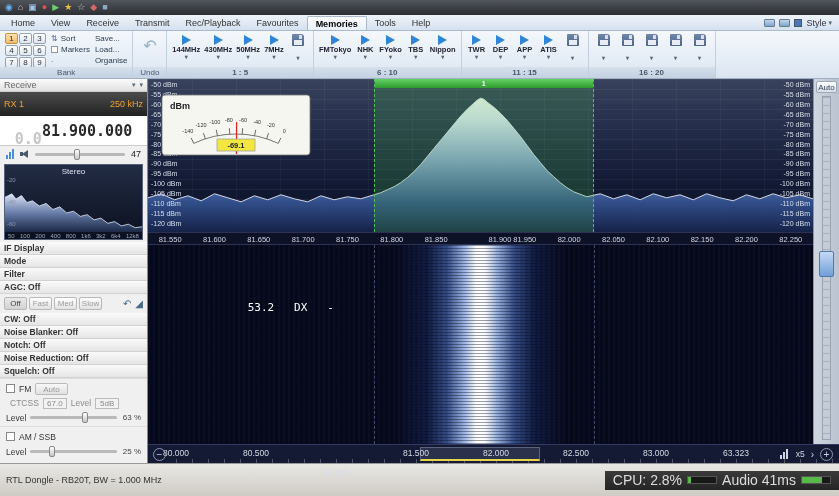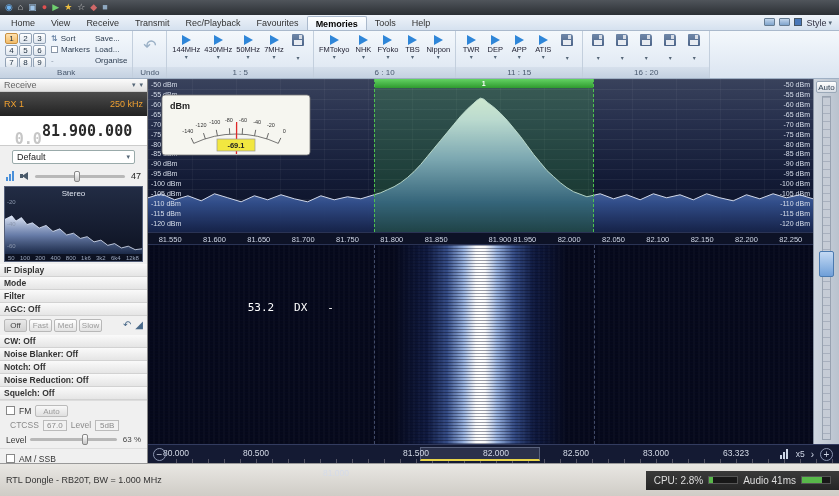--- a/index.html
+++ b/index.html
@@ -10,42 +10,42 @@
   
   .titlebar{height:15px;background:linear-gradient(#50555b,#2b2f34);display:flex;align-items:center;padding:0 5px;flex:0 0 auto;}
   .tb-icons{display:flex;gap:5px;align-items:center;}
   .tb-icon{font-size:9px;line-height:1;}
 
   
   .tabbar{height:16px;background:linear-gradient(#eef3f9,#d5e1ef);display:flex;align-items:flex-end;padding:0 3px;border-bottom:1px solid #aab9cc;flex:0 0 auto;}
   .tabs{display:flex;}
   .tab{padding:2px 8px 1px;font-size:9px;color:#333;white-space:nowrap;}
   .tab.active{background:linear-gradient(#feffff,#e9f1fb);border:1px solid #aab9cc;border-bottom:none;border-radius:2px 2px 0 0;color:#000;font-weight:bold;}
-  .tab-right{display:flex;gap:4px;margin-left:auto;padding:0 4px 2px;font-size:9px;color:#334;}
+  .tab-right{display:flex;align-items:center;gap:4px;margin-left:auto;padding:0 4px 2px;font-size:9px;color:#334;}
   .disp-icon{width:11px;height:8px;border:1px solid #667c92;background:linear-gradient(#c2d6ec,#7fa4cc);border-radius:1px;display:inline-block;}
   .style-swatch{width:8px;height:8px;border:1px solid #456;background:#4a78b8;display:inline-block;}
   .style-label{display:flex;gap:2px;align-items:center;}
   .caret{font-size:7px;color:#567;}
 
   
   .ribbon{height:48px;background:linear-gradient(#f4f8fc,#dbe5f1);display:flex;border-bottom:1px solid #9fb0c4;flex:0 0 auto;}
   .group{position:relative;border-right:1px solid #c3cfdd;flex:0 0 auto;}
   .group-label{position:absolute;bottom:0;left:0;right:0;height:11px;background:linear-gradient(#d6e0ec,#c4d1e1);font-size:8px;color:#49596e;text-align:center;line-height:11px;white-space:nowrap;}
   .bank-body{display:flex;gap:5px;padding:2px 5px 13px;}
   .bank-grid{display:grid;grid-template-columns:repeat(3,13px);grid-auto-rows:11px;gap:1px;}
   .bank-num{border:1px solid #93a3b6;background:linear-gradient(#ffffff,#dfe6ee);font-size:8px;text-align:center;line-height:10px;border-radius:2px;color:#234;}
   .bank-num.active{background:linear-gradient(#ffe2b0,#f2bc68);border-color:#c89040;}
   .bank-col{display:flex;flex-direction:column;gap:2px;padding-top:1px;}
   .bank-link{font-size:8px;color:#2c3c50;display:flex;gap:3px;align-items:center;height:9px;white-space:nowrap;}
   .bank-link.dim{color:#8a97a6;}
   .glyph{font-size:8px;color:#4a6a92;}
   .mini-check{width:7px;height:7px;border:1px solid #8a97a8;background:#fff;display:inline-block;}
   .undo-group{width:34px;}
   .undo-btn{font-size:16px;color:#9ab0c6;text-align:center;margin:4px 2px 0;line-height:22px;}
-  .mem-groups{display:flex;}
+  .mem-groups{display:flex;font-weight:bold;}
   .mem-row{display:flex;padding:2px 3px 12px;}
   .mem-btn{min-width:24px;padding:0 2px;display:flex;flex-direction:column;align-items:center;}
   .play-tri{width:0;height:0;border-left:9px solid #2f86d8;border-top:5px solid transparent;border-bottom:5px solid transparent;margin-top:2px;}
   .floppy{position:relative;width:12px;height:12px;background:linear-gradient(#6f87a8,#4c6488);border-radius:1px 3px 1px 1px;margin-top:1px;display:inline-block;}
   .floppy::before{content:"";position:absolute;left:2px;bottom:1px;width:8px;height:5px;background:#e8ecf2;}
   .floppy::after{content:"";position:absolute;right:2px;top:1px;width:3px;height:4px;background:#d8dde6;}
   .mem-label{font-size:7.5px;color:#223;height:9px;line-height:9px;white-space:nowrap;}
   .mem-dd{font-size:6px;color:#567;line-height:6px;}
 
   
@@ -72,21 +72,21 @@
   .speaker::after{content:"";position:absolute;left:2px;top:1px;border-top:4px solid transparent;border-bottom:4px solid transparent;border-right:6px solid #4a5a6a;}
   .slider{flex:1;height:3px;background:#b8b8b8;border-radius:2px;position:relative;}
   .slider .thumb{position:absolute;top:-4px;left:40%;width:6px;height:11px;background:linear-gradient(#fff,#c6c6c6);border:1px solid #888;border-radius:2px;}
   .vol-val{width:12px;text-align:right;}
   .audio-spectrum{height:76px;margin:2px 4px;background:linear-gradient(#222c44,#0b101f);border:1px solid #55607a;position:relative;flex:0 0 auto;}
   .audio-spectrum svg{position:absolute;left:0;right:0;bottom:7px;width:100%;height:52px;}
   .stereo{position:absolute;top:2px;left:50%;transform:translateX(-50%);color:#dde3ee;font-size:8px;}
   .audio-axis{position:absolute;bottom:0;left:3px;right:3px;display:flex;justify-content:space-between;font-size:6px;color:#9aa6bc;}
   .audio-db{position:absolute;left:2px;top:12px;bottom:12px;display:flex;flex-direction:column;justify-content:space-between;font-size:6px;color:#8b97ad;}
   .section-header{height:13px;line-height:12px;padding:0 4px;font-weight:bold;font-size:8.5px;color:#333;background:linear-gradient(#fafafa,#e5e5e5);border-bottom:1px solid #d2d2d2;flex:0 0 auto;}
-  .agc-row{display:flex;align-items:flex-start;padding:3px 4px;flex:0 0 auto;}
+  .agc-row{display:flex;align-items:center;padding:3px 4px;flex:0 0 auto;}
   .agc-buttons{display:flex;gap:2px;}
   .agc-btn{width:23px;height:13px;border:1px solid #b8b8b8;background:linear-gradient(#fff,#e2e2e2);color:#9a9a9a;font-size:8px;text-align:center;line-height:12px;border-radius:2px;}
   .agc-btn.active{color:#444;background:linear-gradient(#e9e9e9,#d2d2d2);}
   .agc-icons{margin-left:auto;display:flex;gap:4px;}
   .glyph2{font-size:10px;color:#4a6a8a;line-height:12px;}
   .fm-block,.amssb-block{padding:2px 6px 1px;border-top:1px solid #ddd;flex:0 0 auto;}
   .check-row{display:flex;align-items:center;gap:4px;height:15px;}
   .check-row.indent{padding-left:4px;height:14px;}
   .checkbox{width:9px;height:9px;border:1px solid #888;background:#fff;flex:0 0 auto;}
   .small-label{font-size:8.5px;color:#333;white-space:nowrap;}
@@ -137,21 +137,21 @@
   .br-ticks{position:absolute;inset:0;background-image:repeating-linear-gradient(90deg,#556 0 1px,transparent 1px 16px);background-size:100% 4px;background-position:28px 100%;background-repeat:no-repeat;}
   .br-tick{position:absolute;top:3px;transform:translateX(-50%);}
   .br-view{position:absolute;top:2px;bottom:2px;left:272px;width:120px;background:rgba(200,210,240,0.13);border:1px solid rgba(200,210,240,0.3);border-bottom:2px solid #e8d44a;z-index:1;}
   .br-right{display:flex;align-items:center;gap:6px;margin-right:6px;z-index:2;}
   .x5{color:#cfd6e6;}
   .chev{color:#cfd6e6;font-size:10px;}
 
   
   .statusbar{height:33px;display:flex;align-items:center;background:linear-gradient(#e9e7e3,#cfccc6);border-top:1px solid #999;font-size:9px;color:#333;flex:0 0 auto;}
   .status-left{padding-left:6px;}
-  .status-right{margin-left:auto;height:19px;display:flex;align-items:center;gap:5px;background:linear-gradient(#3a3a3a,#252525);padding:0 8px;font-size:10px;color:#ddd;}
+  .status-right{margin-left:auto;height:19px;display:flex;align-items:center;gap:5px;background:linear-gradient(#3a3a3a,#252525);padding:0 8px;font-size:14px;color:#ddd;}
   .chip{width:30px;height:8px;background:#181818;border:1px solid #555;display:inline-block;position:relative;}
   .chip i{position:absolute;left:0;top:0;bottom:0;background:#58b84a;}
 </style>
 </head>
 <body>
 
 <div class="app">
 
   <div class="titlebar">
     <div class="tb-icons" id="tb-icons">
@@ -369,24 +369,20 @@
           <span class="caret">▾</span>
         </span>
       </div>
       <div class="rx-bar">
         <span>RX 1</span>
         <span>250 kHz</span>
       </div>
       <div class="freq-display">
         <span class="freq-dim">0.0</span>
           <span class="freq-main">81.900.000</span>
-      </div>
-      <div class="mode-select">
-        <span>Default</span>
-        <span class="caret">▾</span>
       </div>
       <div class="vol-row">
         <span class="bars-mini"></span>
         <span class="speaker"></span>
         <div class="slider">
             <div class="thumb" id="vol-thumb" style="left: calc(47% - 3px);"></div>
           </div>
         <span class="vol-val">47</span>
       </div>
       <div class="audio-spectrum">

